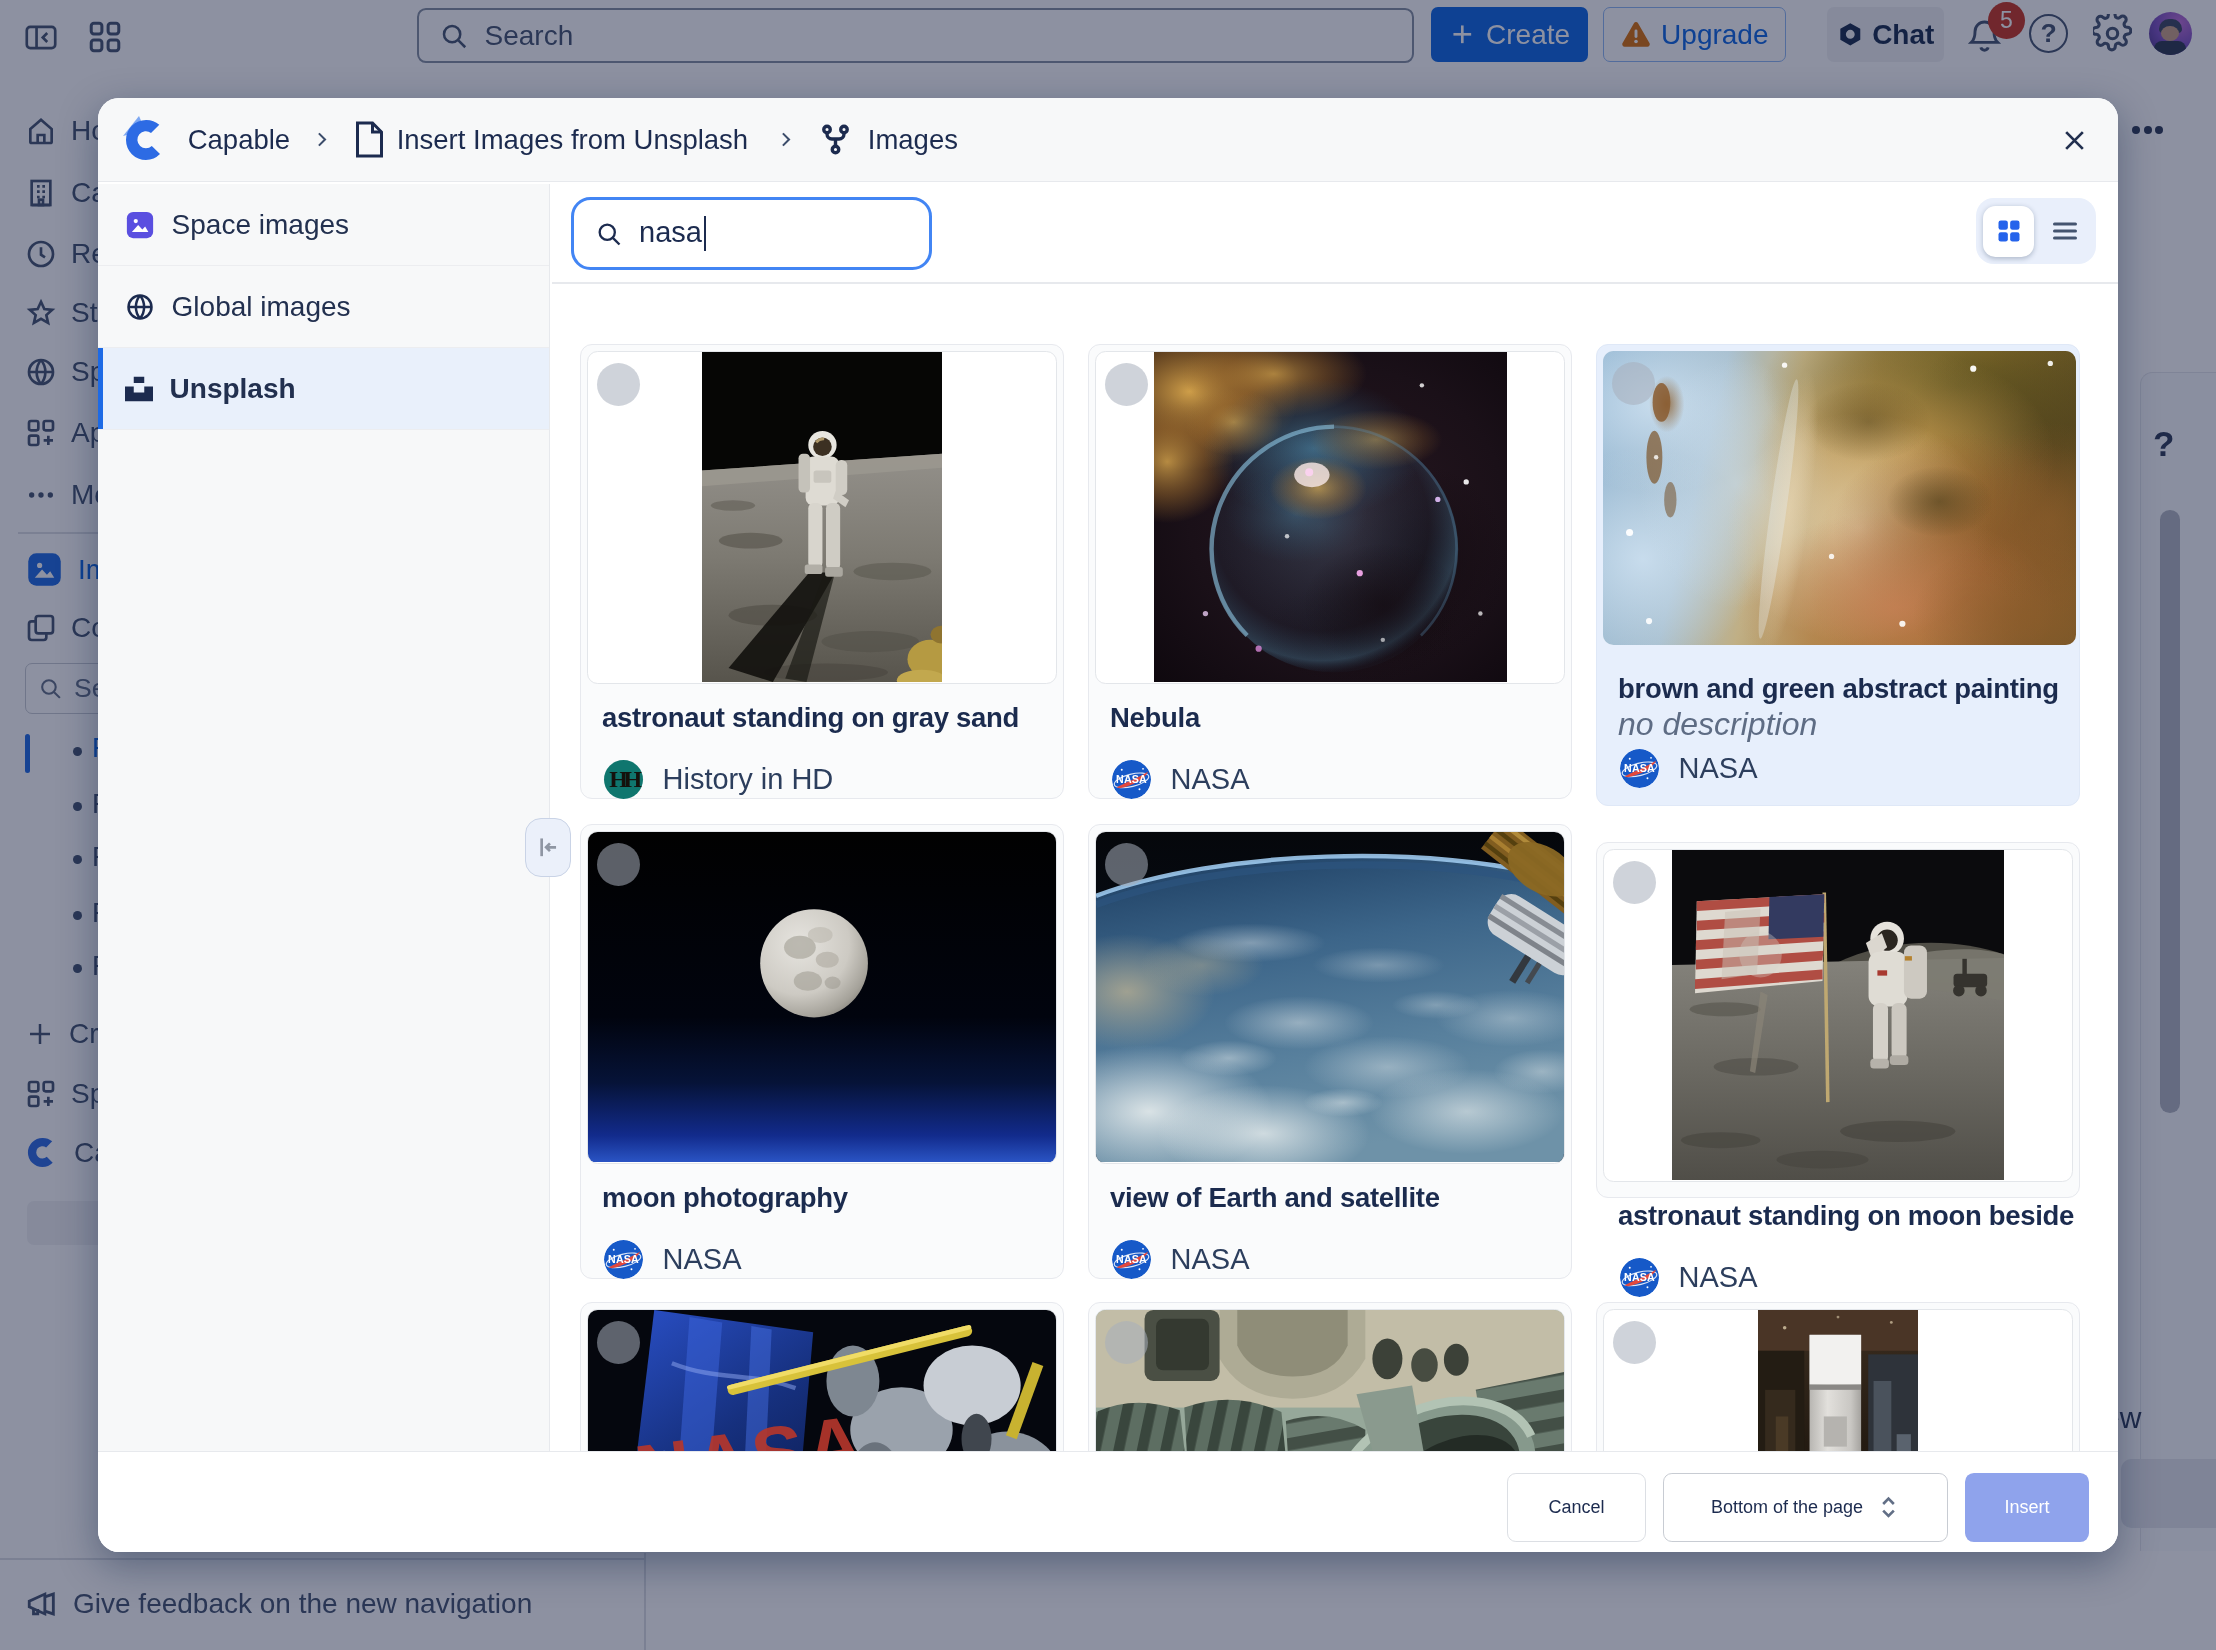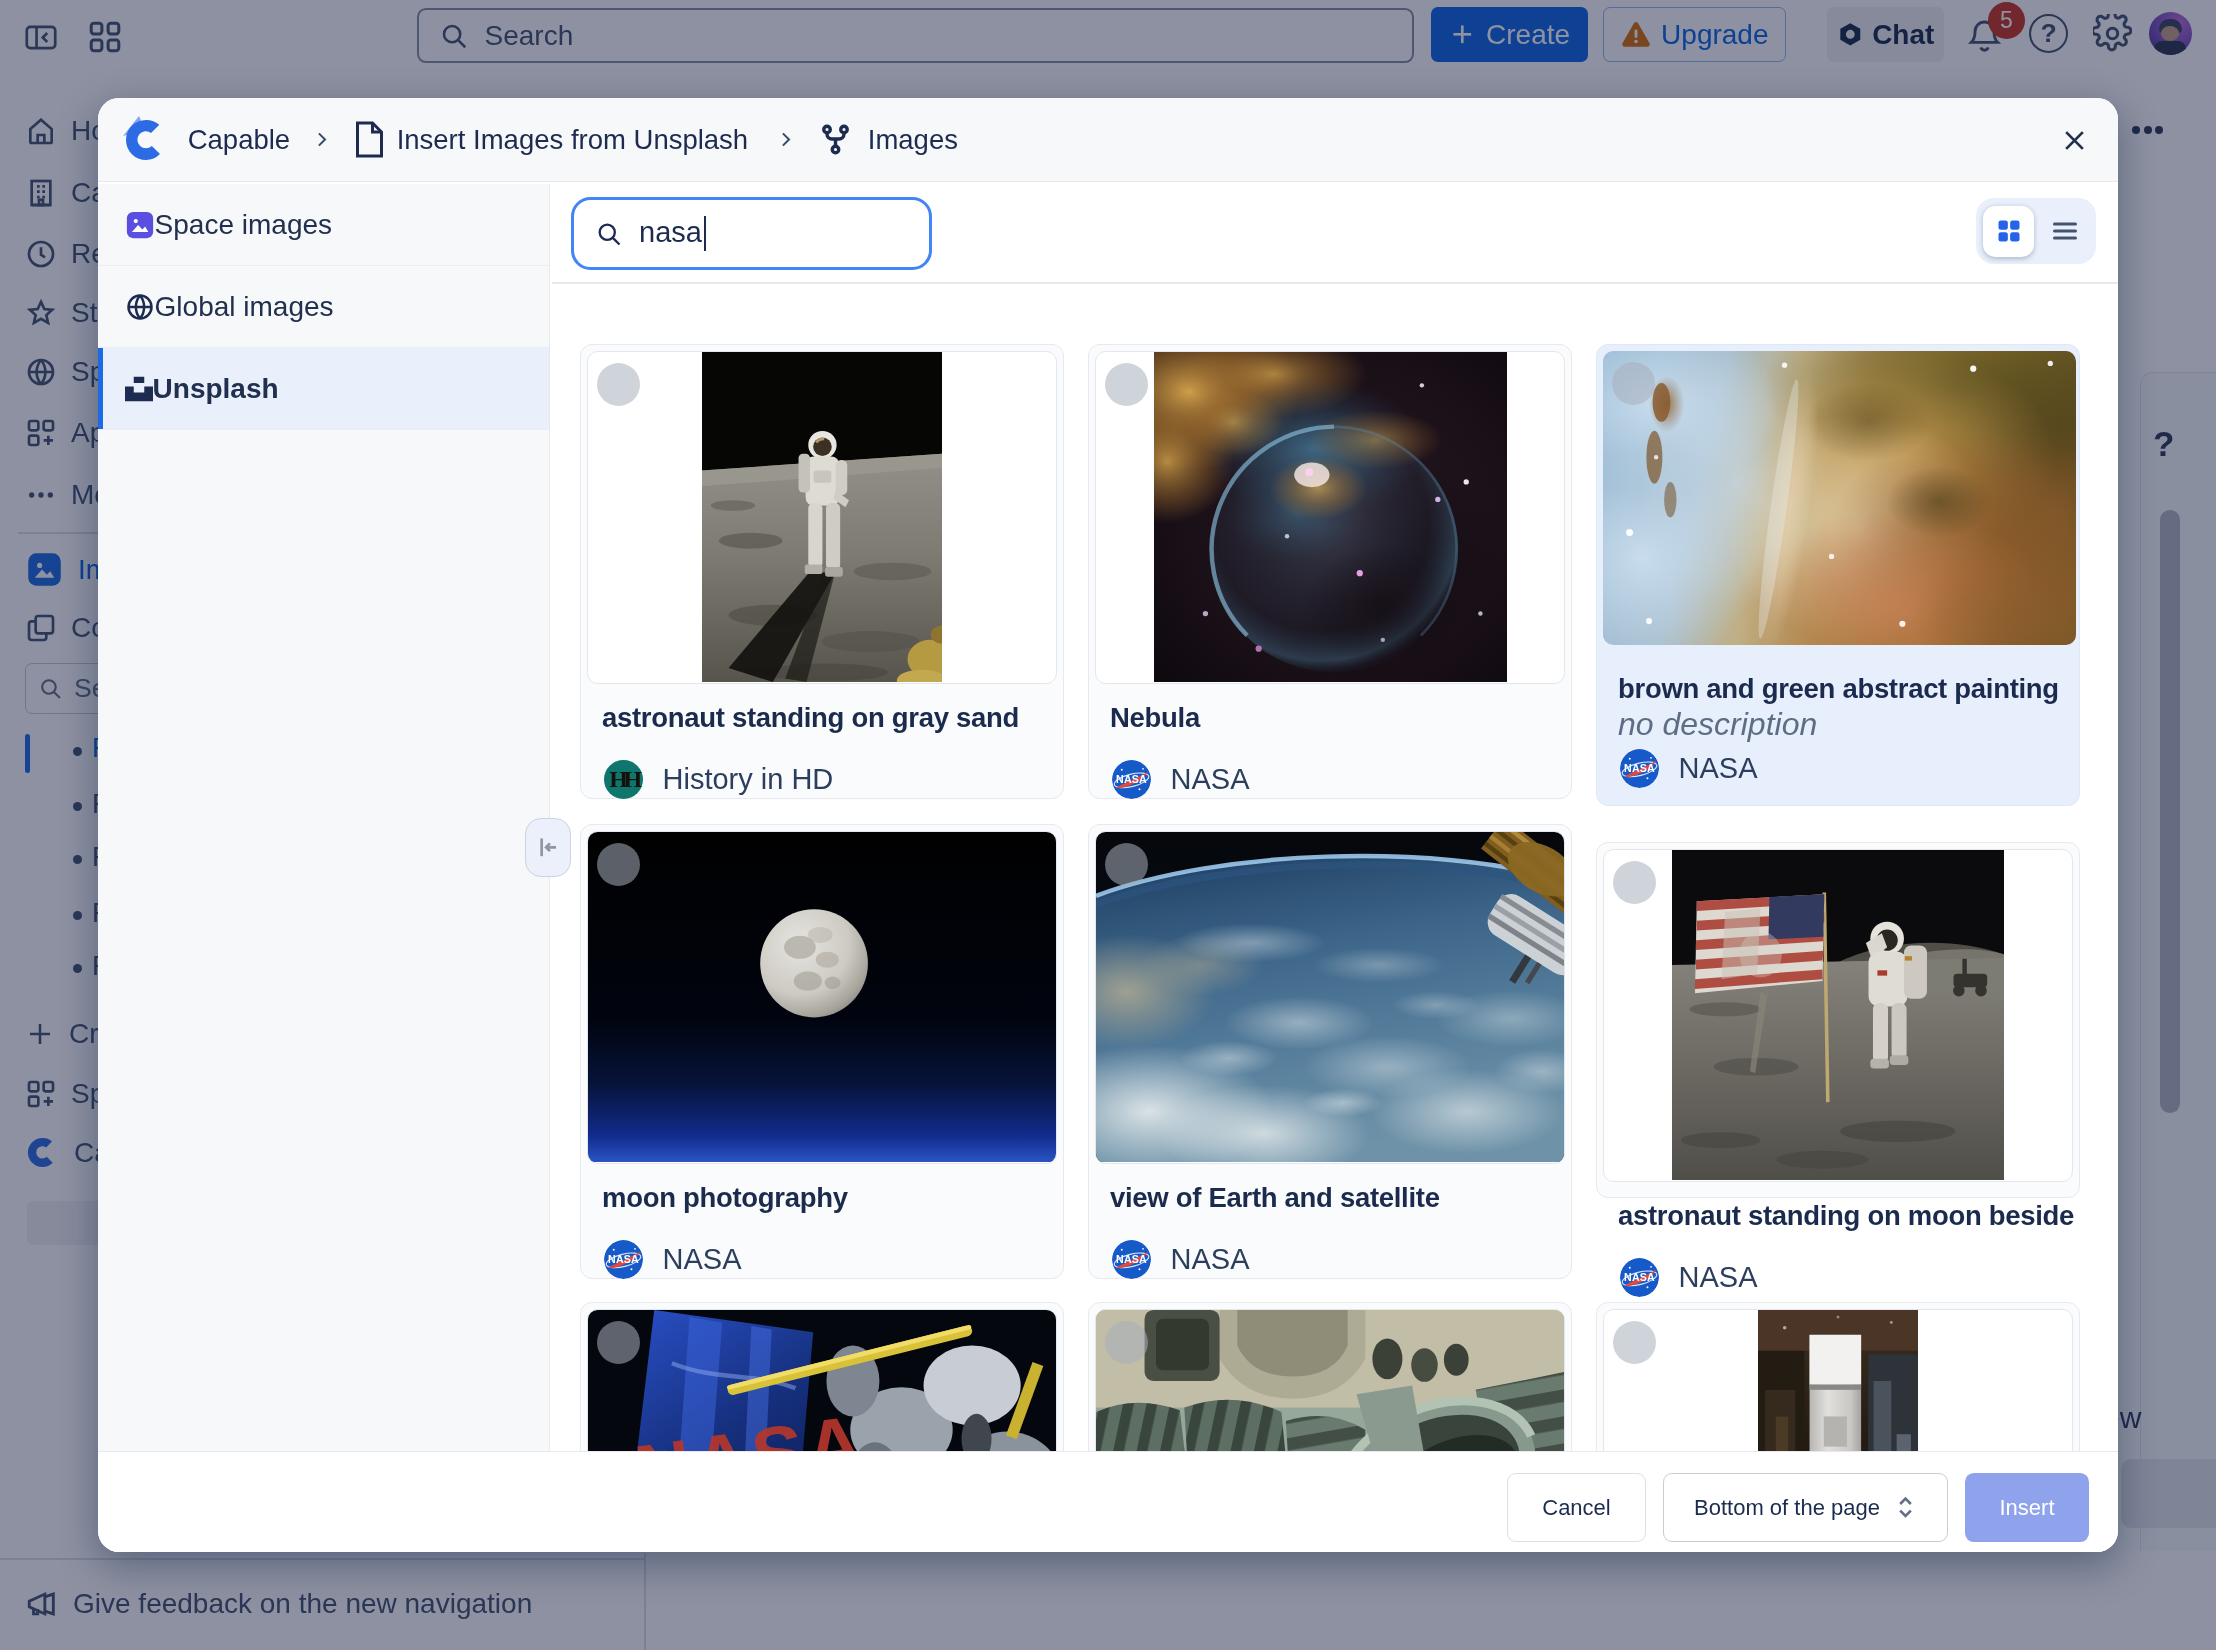--- a/index.html
+++ b/index.html
@@ -25,21 +25,21 @@
   
   #blanket { position:absolute; inset:0; background:rgba(16,26,58,0.48); }
 
   
   #modal { position:absolute; left:98px; top:98px; width:2020px; height:1454px; background:#fff;
     border-radius:21px; box-shadow:0 12.4px 39px rgba(9,30,66,0.38); }
   #mhead { position:absolute; left:0; top:0; width:2020px; height:84px; background:#F7F8F9;
     border-bottom:1.8px solid #E7E9ED; border-radius:21px 21px 0 0; display:flex; align-items:center; }
   .crumb { color:#1C2B4F; font-size:27.5px; font-weight:500; }
   #mpanel { position:absolute; left:0; top:86px; width:452px; height:1267px; background:#F7F8F9; border-right:1.8px solid #E7E9ED; }
-  .prow { position:relative; height:82px; display:flex; align-items:center; border-bottom:1.8px solid #ECEDF0; padding-left:26.6px; gap:0;
+  .prow { position:relative; height:82px; display:flex; align-items:center; border-bottom:1.8px solid #ECEDF0; padding-left:26.6px; gap:17px;
     color:#22304F; font-size:28px; }
   .prow.sel { background:#E9F0FB; font-weight:700; }
   .prow.sel:before { content:""; position:absolute; left:0; top:0; width:5.3px; height:100%; background:#1D6AE5; }
   #handle { position:absolute; left:427px; top:634px; width:46px; height:59px; background:#EBF0FA;
     border:1.8px solid #C9D3E6; border-radius:16px; display:flex; align-items:center; justify-content:center; }
 
   #msearch { position:absolute; left:473px; top:99px; width:361px; height:73px; border:3.5px solid #4285F4;
     border-radius:19.5px; background:#fff; display:flex; align-items:center; padding-left:21px; gap:16px;
     color:#1C2B4F; font-size:29px; }
   .caret { display:inline-block; width:2.7px; height:35px; background:#1C2B4F; margin-left:1.8px; vertical-align:middle;}
@@ -57,21 +57,21 @@
     border:1.8px solid #E3E6EA; border-radius:10.6px; overflow:hidden; display:flex; justify-content:center; }
   .chk { position:absolute; left:8.9px; top:10.6px; width:43px; height:43px; border-radius:50%; background:rgba(168,175,188,0.55); z-index:3;}
   .ctitle { position:absolute; left:21px; color:#1B2B4E; font-size:27.5px; font-weight:700; white-space:nowrap; letter-spacing:-0.3px; }
   .cdesc { position:absolute; left:21px; color:#5E6C84; font-size:32px; font-style:italic; }
   .cattr { position:absolute; left:23px; display:flex; align-items:center; gap:19.5px; color:#2C3E5D; font-size:29px; }
   .avatar { width:39px; height:39px; border-radius:50%; overflow:hidden; }
 
   #mfoot { position:absolute; left:0; top:1353px; width:2020px; height:101px; background:#fff;
     border-top:1.8px solid #E7E9ED; border-radius:0 0 21px 21px; }
   .fbtn { position:absolute; top:21px; height:69px; border-radius:8.9px; display:flex; align-items:center; justify-content:center;
-    font-size:22px; color:#1C2B4F; font-weight:500; }
+    font-size:18px; color:#1C2B4F; font-weight:500; }
   #fcancel { left:1409px; width:139px; background:#fff; border:1.8px solid #DCDFE4; }
   #fselect { left:1565px; width:285px; background:#fff; border:1.8px solid #C8CCD3; gap:14px;}
   #finsert { left:1867px; width:124px; background:#8FA3EC; color:#fff; }
 </style>
 </head>
 <body>
 
 <div id="page">
 
   <svg class="abs" style="left:25px;top:25px" width="32" height="25" viewBox="0 0 36 28" fill="none" stroke="#44546F" stroke-width="3">

